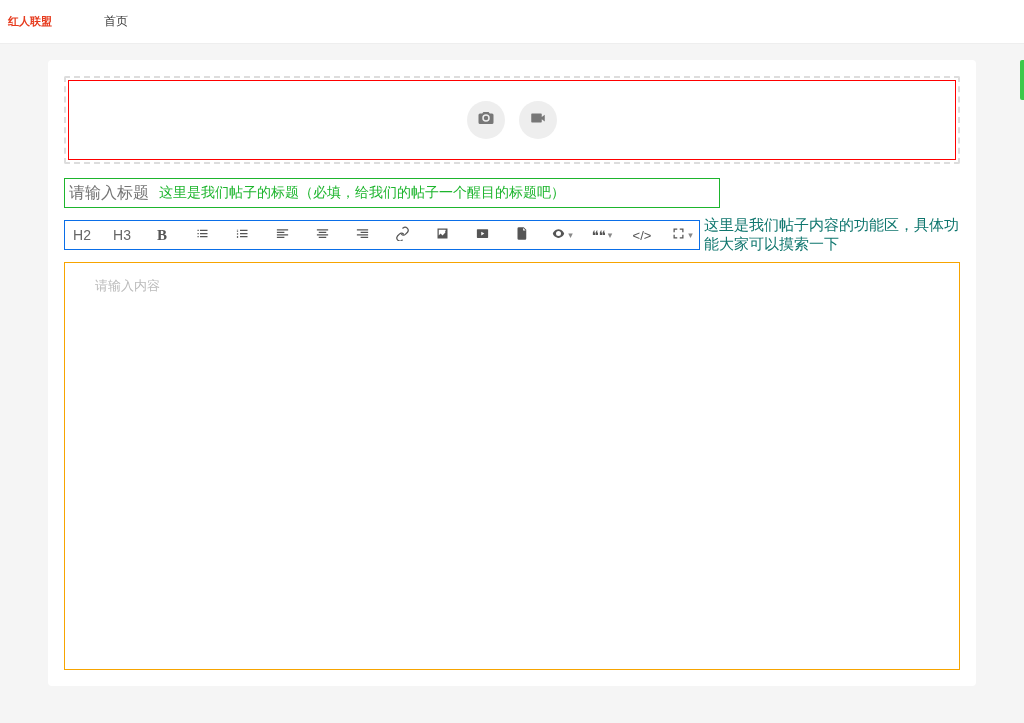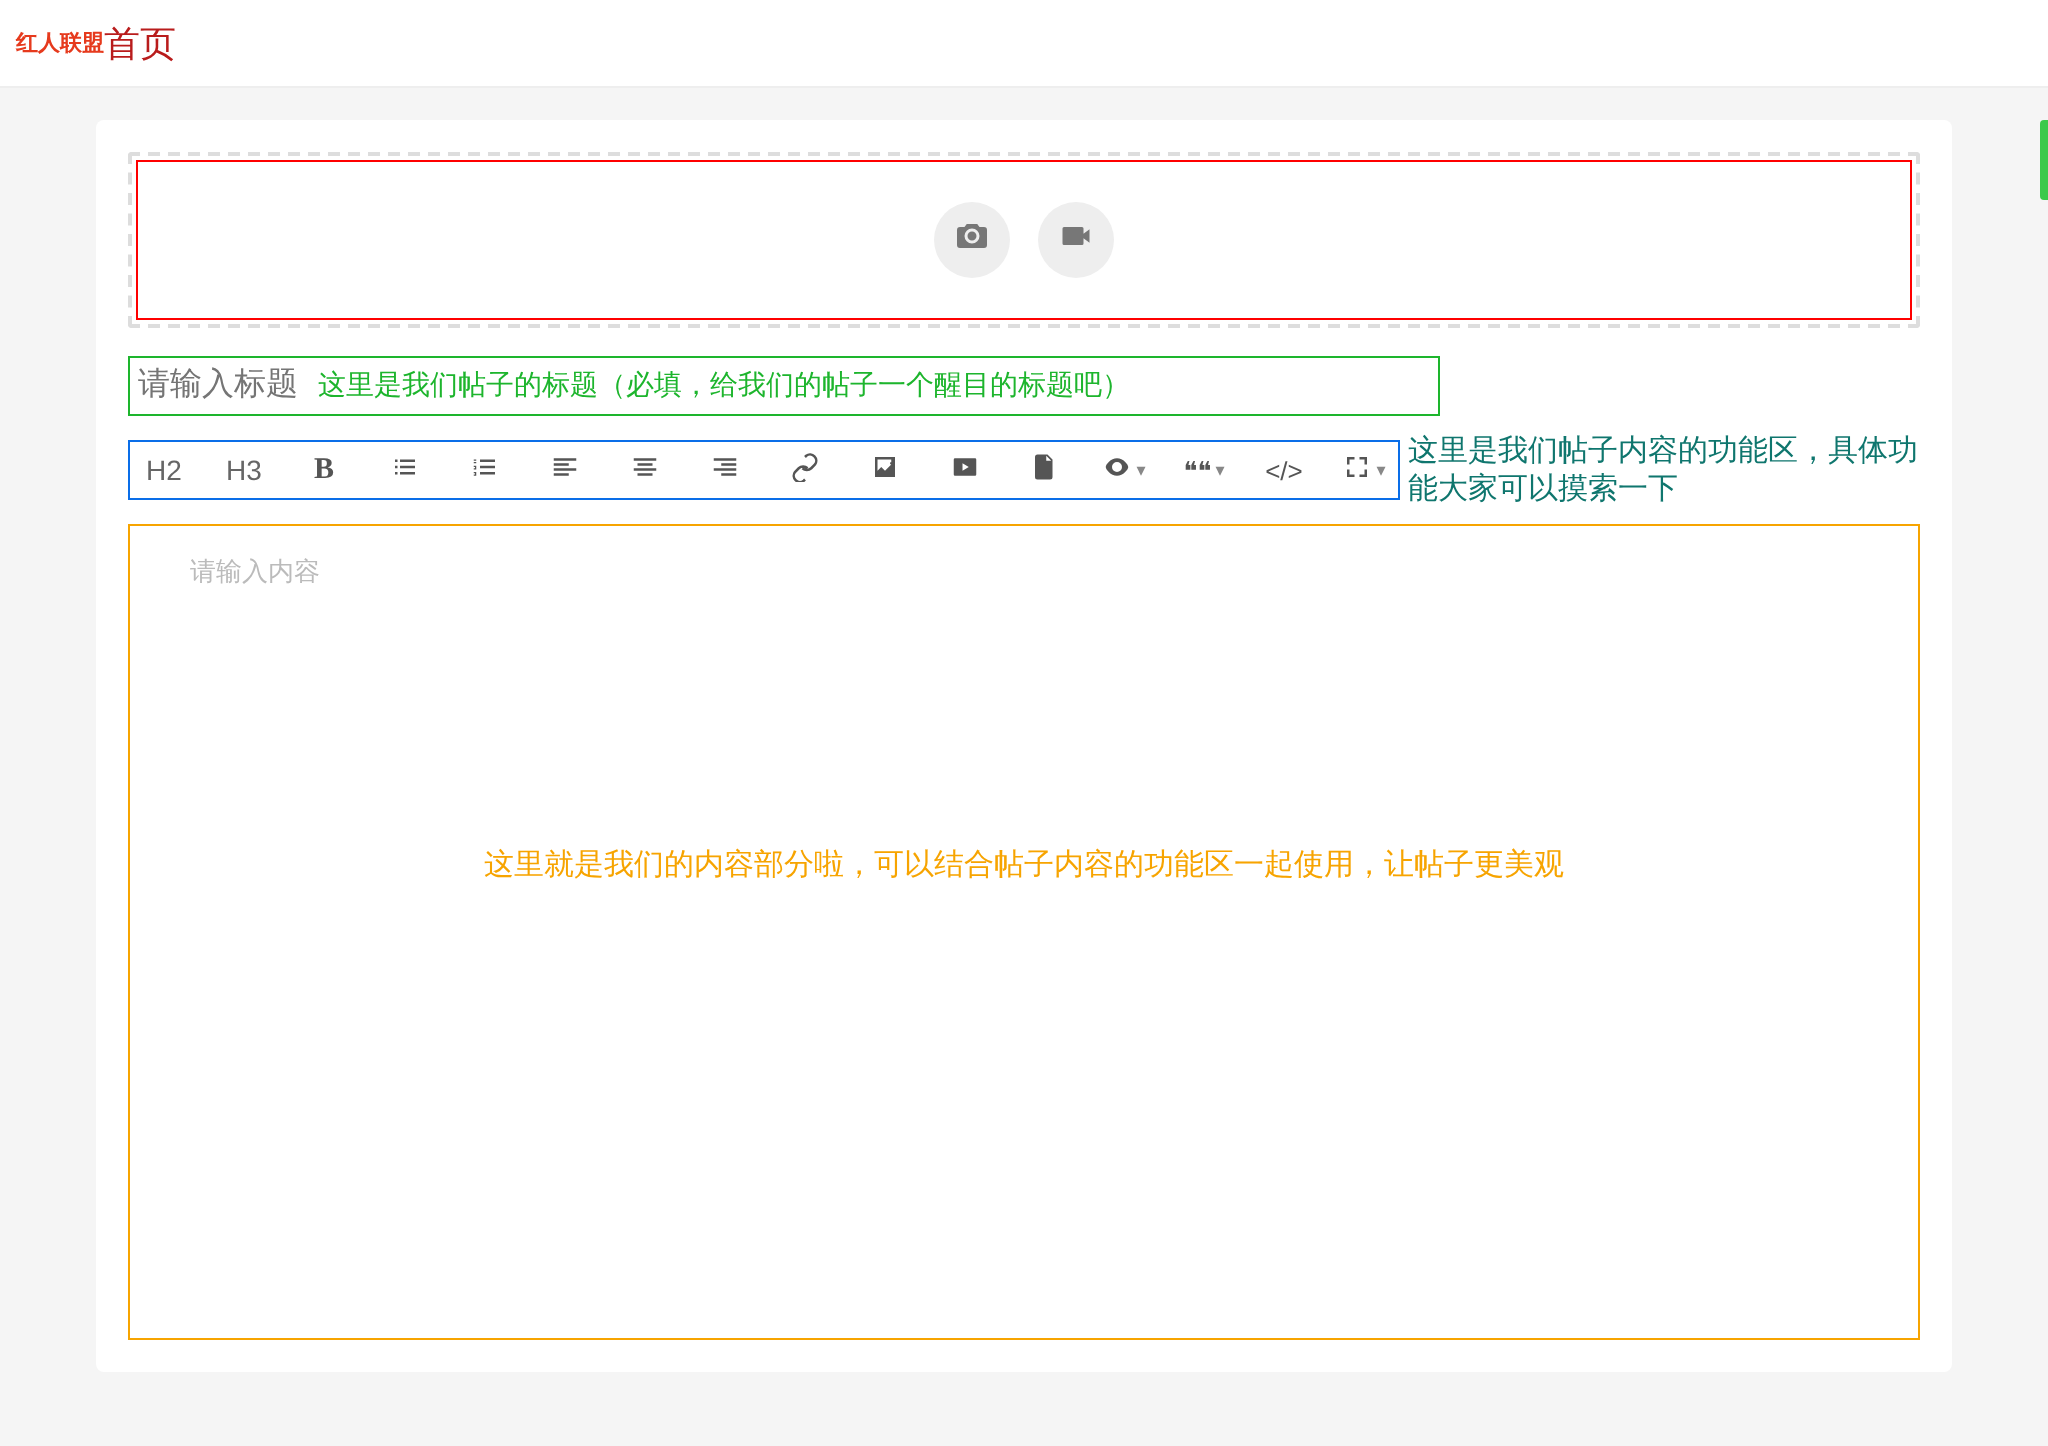--- a/index.html
+++ b/index.html
@@ -24,22 +24,23 @@
       display: flex;
       align-items: center;
       justify-content: center;
       color: #e63a1d;
       font-size: 11px;
       font-weight: bold;
       white-space: nowrap;
       overflow: visible;
     }
     .nav-link {
-      font-size: 18px;
-      color: #b91c1c;
+      margin-left: 52px;
+      font-size: 12px;
+      color: #404040;
       cursor: pointer;
     }
     .main-card {
       background: #fff;
       margin: 16px 48px 0 48px;
       padding: 16px;
       border-radius: 4px;
     }
     .cover-section {
       border: 2px dashed #ddd;
@@ -258,16 +259,15 @@
         <span><svg viewBox="0 0 24 24">
               <path d="M4 4h6v2H6v4H4V4zm10 0h6v6h-2V6h-4V4zM4 14h2v4h4v2H4v-6zm14 0h2v6h-6v-2h4v-4z"></path>
             </svg></span>
       </div>
     </div>
     <div class="toolbar-annot">这里是我们帖子内容的功能区，具体功能大家可以摸索一下</div>
   </div>
 
   <div class="content-box">
     <div class="content-placeholder">请输入内容</div>
-    <div class="content-annot">这里就是我们的内容部分啦，可以结合帖子内容的功能区一起使用，让帖子更美观</div>
   </div>
 
 </div>
 
 </body></html>

